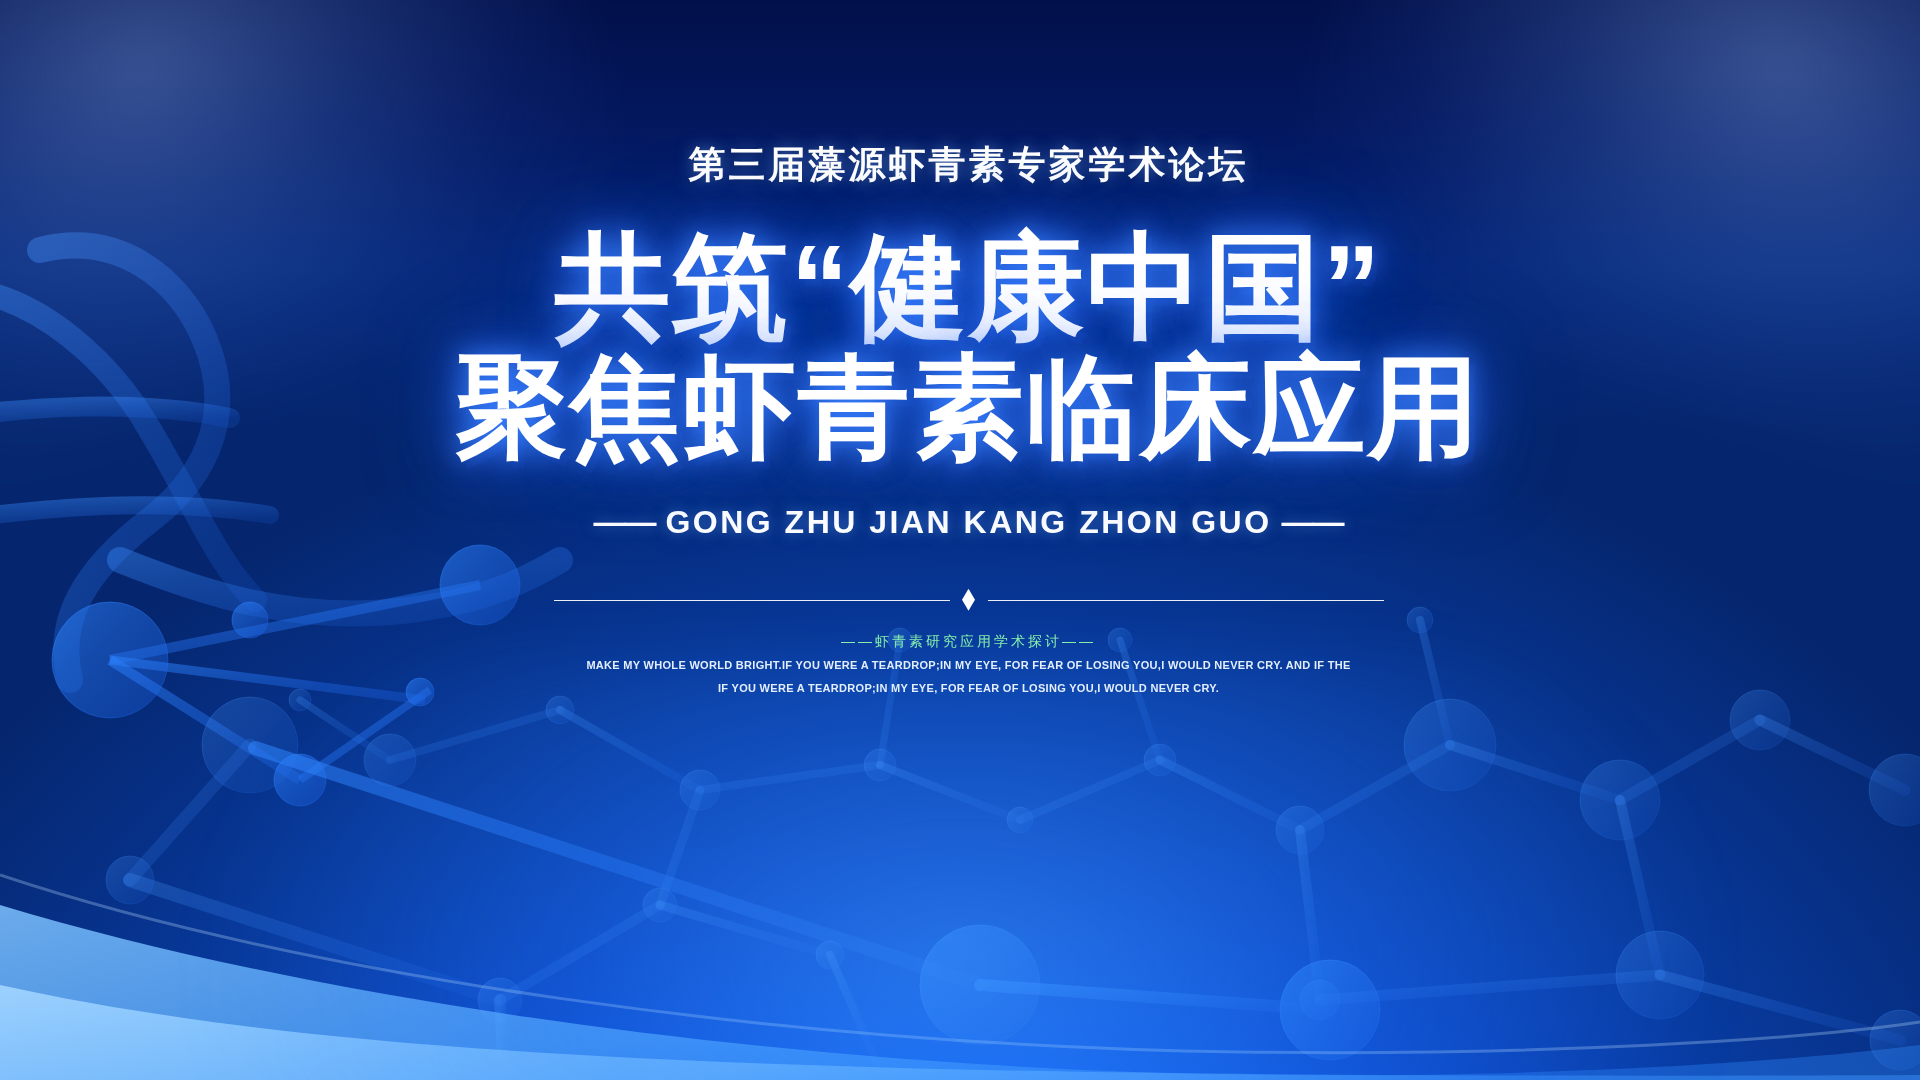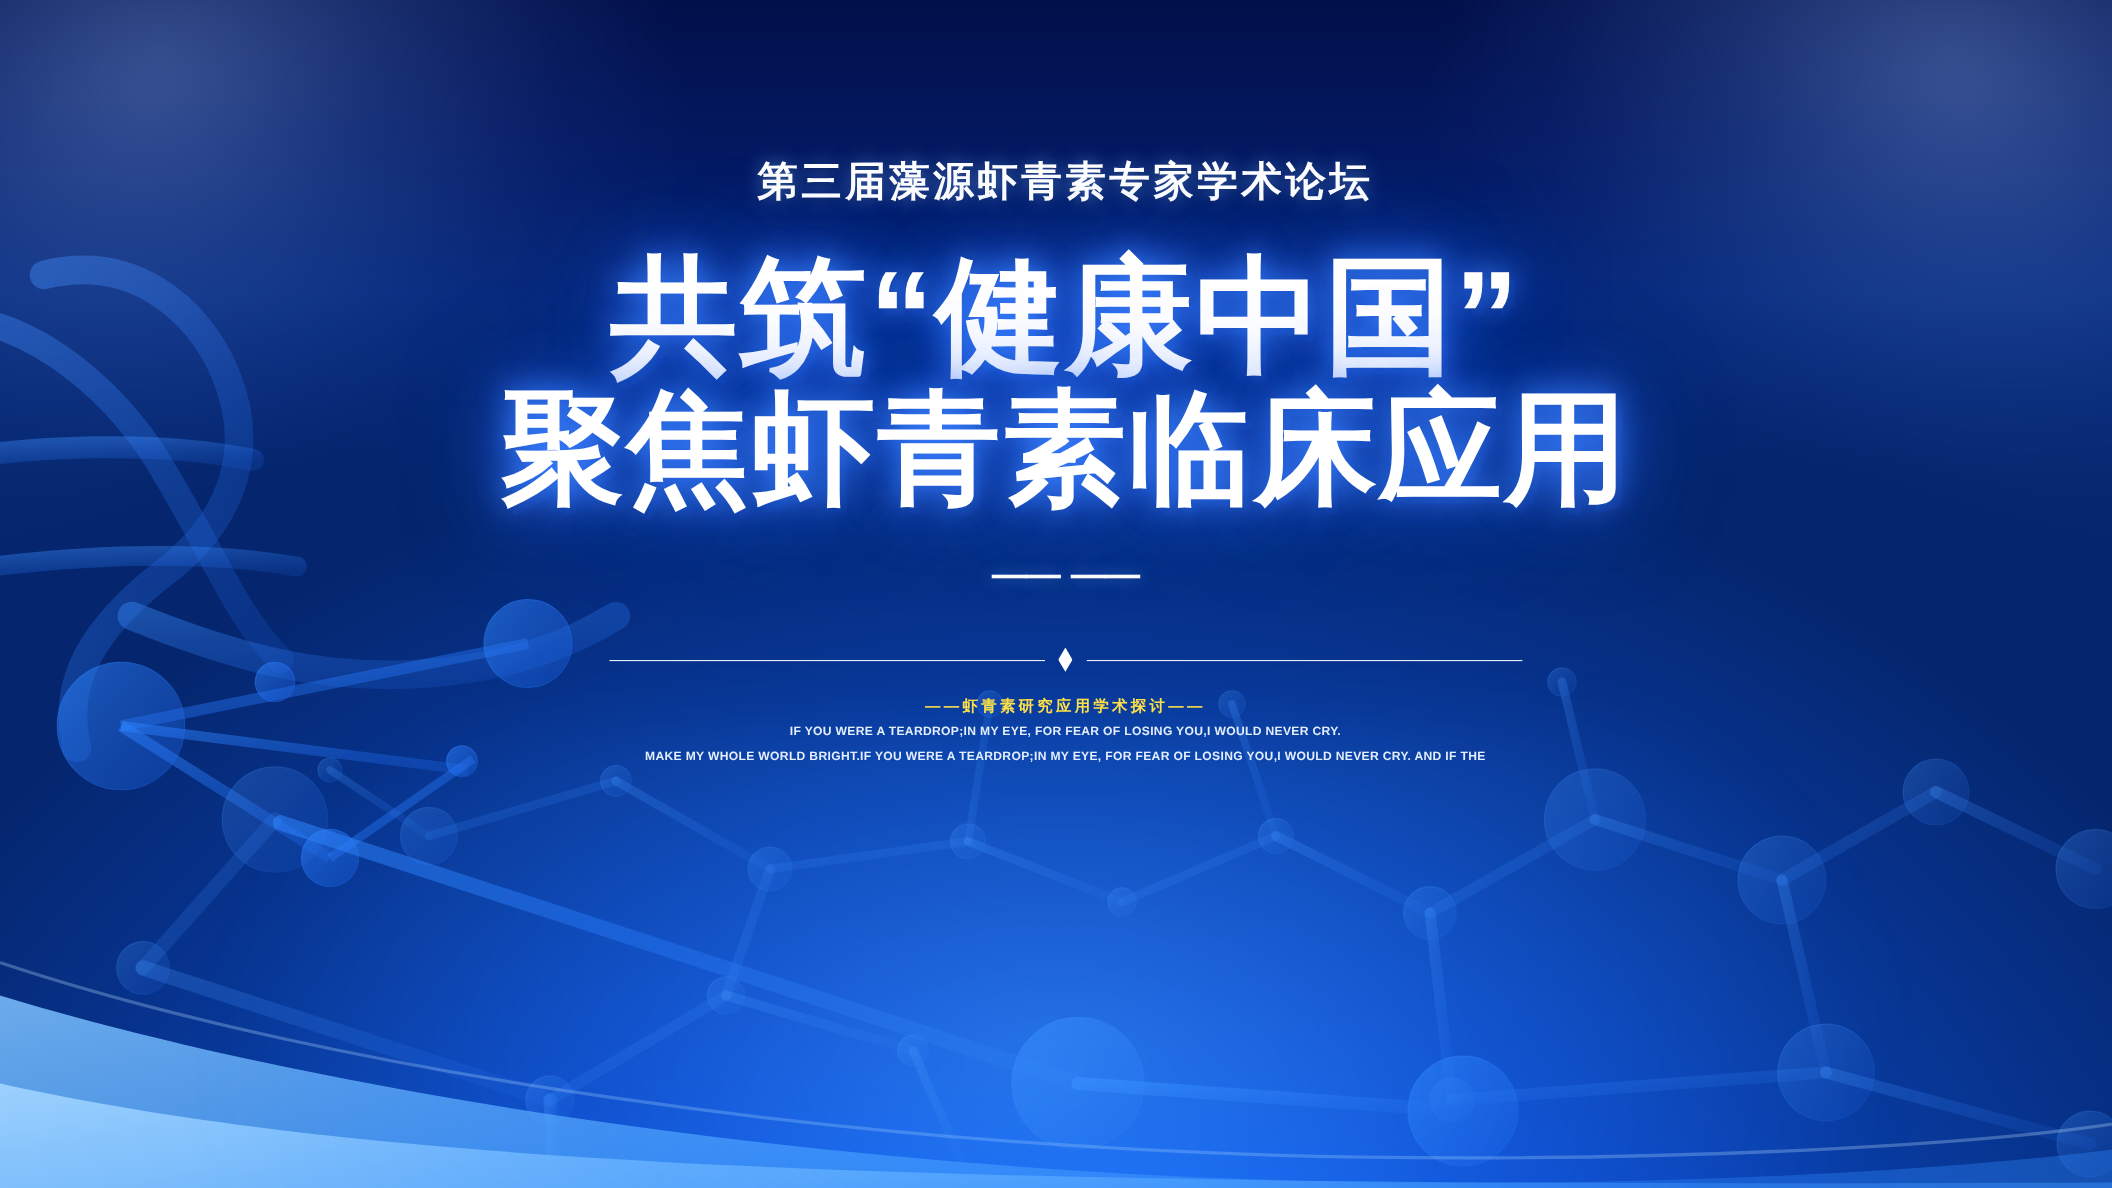--- a/index.html
+++ b/index.html
@@ -144,23 +144,23 @@
     clip-path: polygon(50% 0%, 100% 50%, 50% 100%, 0% 50%);
   }
 
   .footer-block {
     margin-top: 22px;
     text-align: center;
     color: #eaf2ff;
   }
   .footer-cn {
     font-size: 14px;
-    font-weight: 700;
+    font-weight: 400;
     letter-spacing: 3px;
-    color: #fde047;
+    color: #86efac;
     white-space: nowrap;
   }
   .footer-en {
     margin-top: 6px;
     font-size: 11px;
     font-weight: 600;
     letter-spacing: 0.3px;
     line-height: 1.55;
     color: #e3eeff;
     white-space: nowrap;
@@ -296,29 +296,30 @@
 
     <div class="eyebrow">第三届藻源虾青素专家学术论坛</div>
 
     <div class="headline">
       <div class="hl-line l2">共筑“健康中国”</div>
       <div class="hl-line l1">聚焦虾青素临床应用</div>
     </div>
 
     <div class="pinyin">
       <span class="dashes">——</span>
+      <span>GONG ZHU JIAN KANG ZHON GUO</span>
       <span class="dashes">——</span>
     </div>
 
     <div class="divider">
       <span class="rule left"></span>
       <span class="gem"></span>
       <span class="rule right"></span>
     </div>
 
     <div class="footer-block">
       <div class="footer-cn">——虾青素研究应用学术探讨——</div>
+      <div class="footer-en">MAKE MY WHOLE WORLD BRIGHT.IF YOU WERE A TEARDROP;IN MY EYE,  FOR FEAR OF LOSING YOU,I WOULD NEVER CRY.  AND IF THE</div>
       <div class="footer-en">IF YOU WERE A TEARDROP;IN MY EYE,  FOR FEAR OF LOSING YOU,I WOULD NEVER CRY.</div>
-      <div class="footer-en">MAKE MY WHOLE WORLD BRIGHT.IF YOU WERE A TEARDROP;IN MY EYE,  FOR FEAR OF LOSING YOU,I WOULD NEVER CRY.  AND IF THE</div>
     </div>
 
   </div>
 </div>
 
 </body></html>

